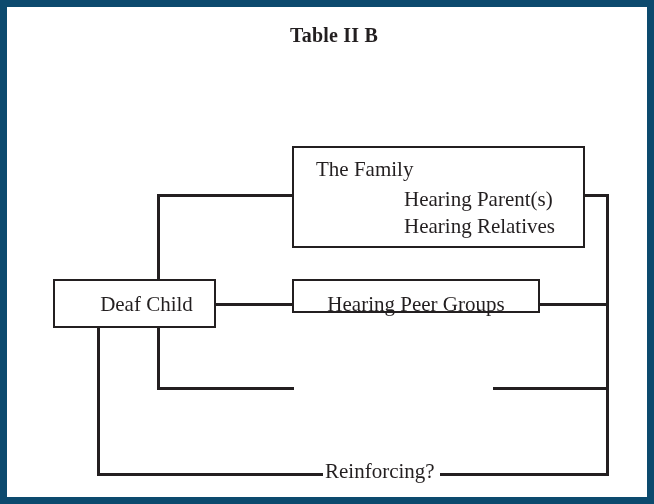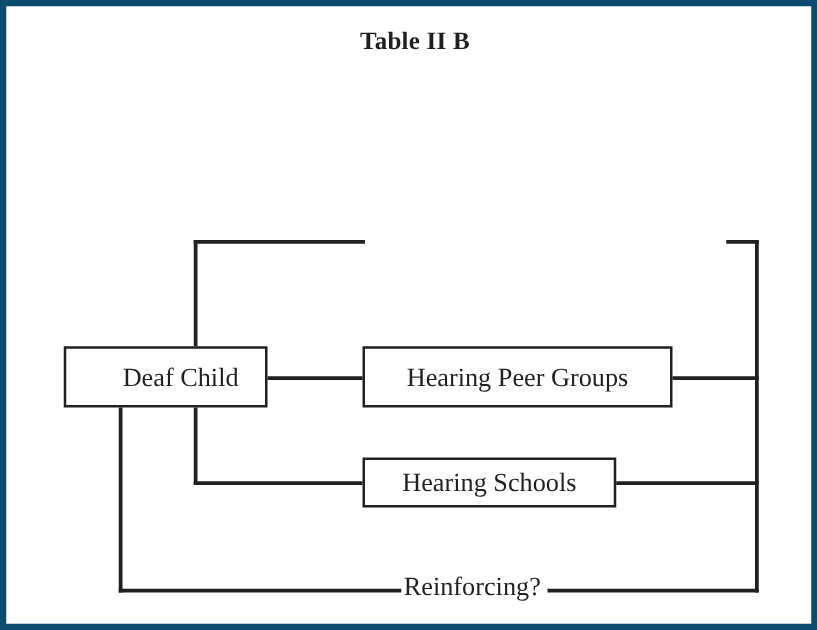--- a/index.html
+++ b/index.html
@@ -6,21 +6,21 @@
     margin: 0;
     padding: 0;
     background: #ffffff;
   }
   #page {
     position: relative;
     width: 654px;
     height: 504px;
     background: #ffffff;
     box-sizing: border-box;
-    border: 5px solid #0c4a6e;
+    border: 7px solid #0c4a6e;
     overflow: hidden;
     font-family: "Liberation Serif", "DejaVu Serif", serif;
     color: #231f20;
   }
   .canvas {
     position: absolute;
     left: 0;
     top: 0;
     width: 654px;
     height: 504px;
@@ -76,21 +76,21 @@
     height: 102px;
   }
   #node-family .fam-line1 { left: 22px; top: 11px; }
   #node-family .fam-line2 { left: 110px; top: 41px; }
   #node-family .fam-line3 { left: 110px; top: 68px; }
 
   #node-peer-groups {
     left: 285px;
     top: 272px;
     width: 248px;
-    height: 49px;
+    height: 34px;
   }
   #node-peer-groups .node-label {
     left: 0; right: 0;
     top: 13px;
     text-align: center;
   }
   #node-schools {
     left: 285px;
     top: 361px;
     width: 203px;
@@ -163,23 +163,25 @@
     <div class="line v" id="conn-bottom-left-v"></div>
     <div class="line h" id="conn-bottom-seg-a"></div>
     <div class="line h" id="conn-bottom-seg-b"></div>
 
     <div class="loop-label">Reinforcing?</div>
 
     <div class="node" id="node-deaf-child">
       <div class="node-label">Deaf Child</div>
     </div>
 
+    <div class="node" id="node-family">
+      <div class="node-label fam-line1">The Family</div>
+      <div class="node-label fam-line2">Hearing Parent(s)</div>
+      <div class="node-label fam-line3">Hearing Relatives</div>
+    </div>
 
     <div class="node" id="node-peer-groups">
       <div class="node-label">Hearing Peer Groups</div>
     </div>
 
-    <div class="node" id="node-schools">
-      <div class="node-label">Hearing Schools</div>
-    </div>
 
   </div>
 </div>
 
 </body></html>

